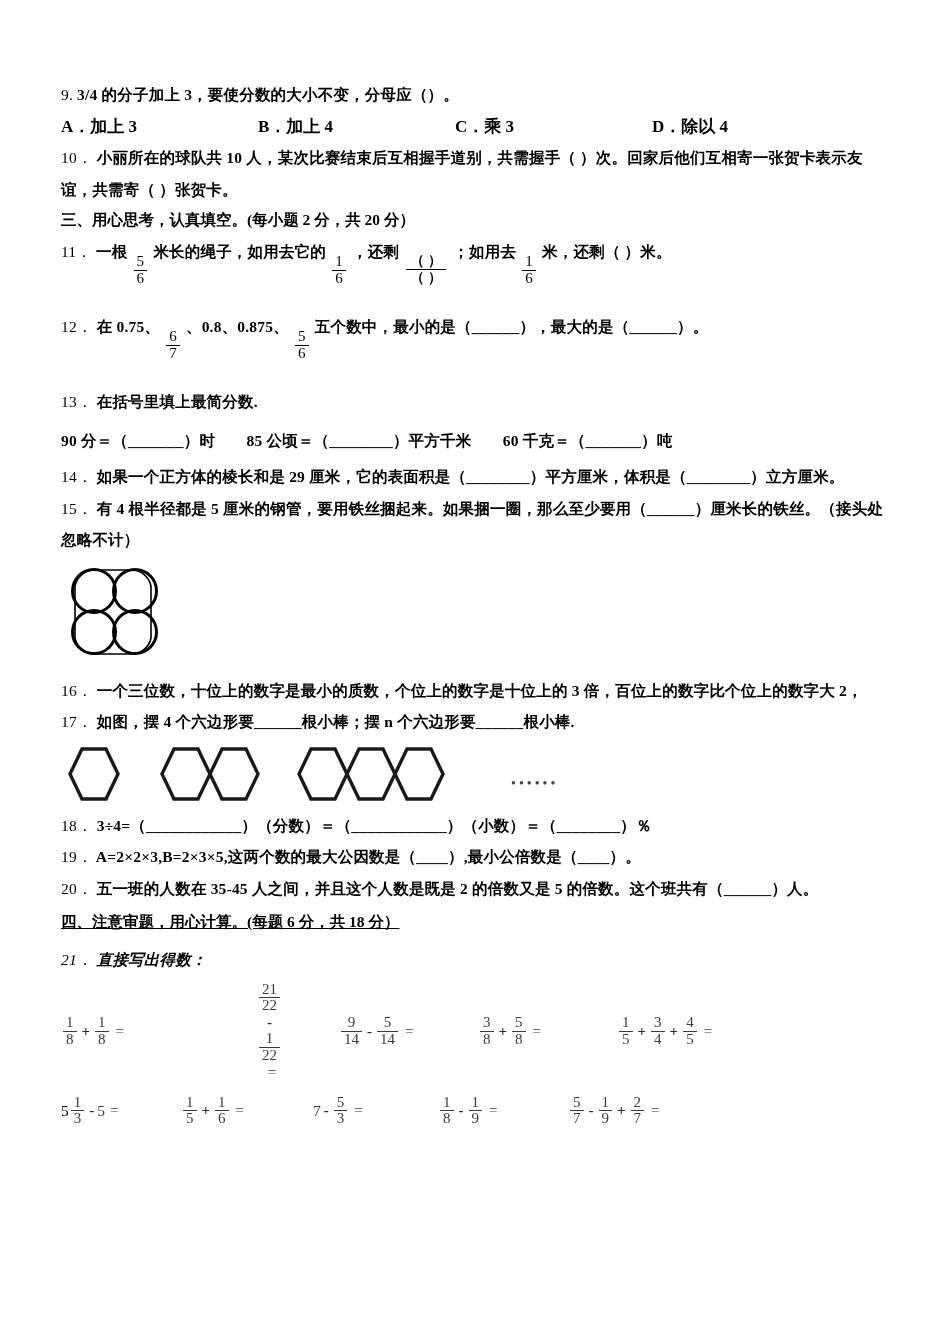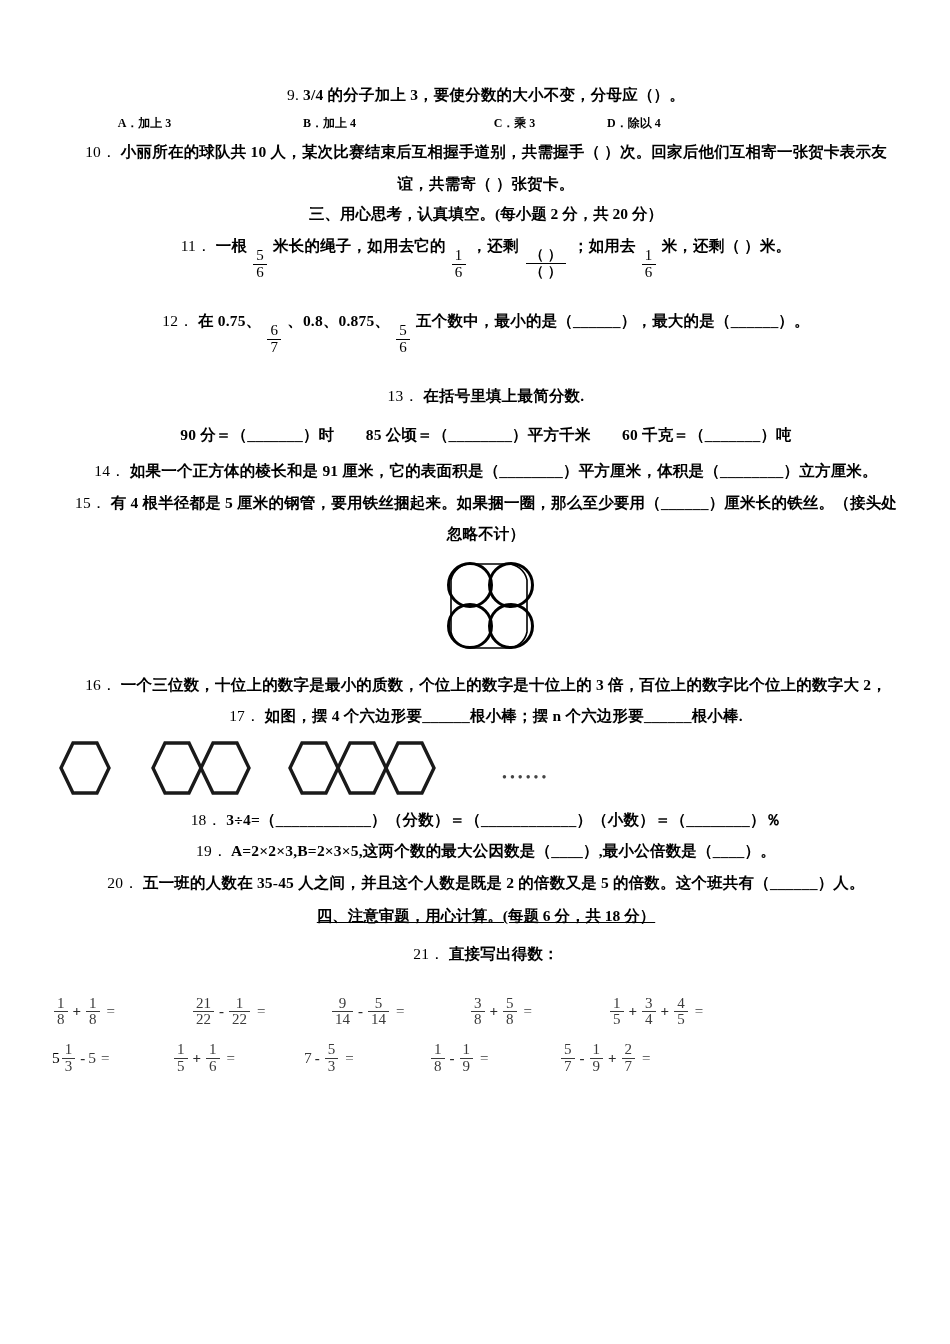--- a/index.html
+++ b/index.html
@@ -16,48 +16,48 @@
     overflow: hidden;
   }
   .page {
     position: relative;
     width: 950px;
     height: 1344px;
     padding: 0;
   }
   .content {
     position: absolute;
-    left: 52px;
+    left: 61px;
     top: 84px;
     width: 868px;
-    text-align: center;
   }
 
   
   .qline {
     font-size: 15.5px;
     line-height: 1.45;
     margin: 0 0 9px 0;
     font-weight: bold;
     letter-spacing: 0.2px;
   }
   .qnum {
     font-weight: normal;
     font-family: "Liberation Serif", serif;
   }
   .sec-head {
     font-size: 15.5px;
     font-weight: bold;
     margin: 0 0 10px 0;
   }
   .opts {
-    font-size: 12px;
+    font-size: 17px;
     font-weight: bold;
     margin: 0 0 9px 0;
     display: flex;
+    gap: 12px;
   }
   .opt { display: inline-block; }
   .opt-lbl { font-weight: bold; }
 
   
   .optrow-abcd .opt:nth-child(1) { width: 185px; }
   .optrow-abcd .opt:nth-child(2) { width: 185px; }
   .optrow-abcd .opt:nth-child(3) { width: 185px; }
 
   .optrow-abc .opt:nth-child(1) { width: 235px; }
@@ -119,21 +119,21 @@
     align-items: center;
     margin: 0 0 6px 0;
     font-size: 15.5px;
   }
   .calc-cell {
     display: flex;
     align-items: center;
     white-space: nowrap;
   }
   .calc-row.row1 .calc-cell:nth-child(1) { width: 139px; }
-  .calc-row.row1 .calc-cell:nth-child(2) { width: 139px; }
+  .calc-row.row1 .calc-cell:nth-child(2) { width: 139px; flex-direction: column; }
   .calc-row.row1 .calc-cell:nth-child(3) { width: 139px; }
   .calc-row.row1 .calc-cell:nth-child(4) { width: 139px; }
 
   .calc-row.row2 .calc-cell:nth-child(1) { width: 120px; }
   .calc-row.row2 .calc-cell:nth-child(2) { width: 132px; }
   .calc-row.row2 .calc-cell:nth-child(3) { width: 125px; }
   .calc-row.row2 .calc-cell:nth-child(4) { width: 130px; }
 
   .op { margin: 0 3px; font-weight: bold; font-size: 15px; color: #2a2a2a; }
   .eq { margin-left: 5px; font-size: 15px; color: #3a3a3a; }
@@ -217,21 +217,21 @@
     </p>
 
     <p class="qline" style="margin-bottom:16px;">
       <span class="qnum">13．</span>
       <span>在括号里填上最简分数.</span>
     </p>
     <p class="qline" style="margin-bottom:14px;">90 分＝（_______）时　　85 公顷＝（________）平方千米　　60 千克＝（_______）吨</p>
 
     <p class="qline">
       <span class="qnum">14．</span>
-      <span>如果一个正方体的棱长和是 91 厘米，它的表面积是（________）平方厘米，体积是（________）立方厘米。</span>
+      <span>如果一个正方体的棱长和是 29 厘米，它的表面积是（________）平方厘米，体积是（________）立方厘米。</span>
     </p>
 
     <p class="qline">
       <span class="qnum">15．</span>
       <span>有 4 根半径都是 5 厘米的钢管，要用铁丝捆起来。如果捆一圈，那么至少要用（______）厘米长的铁丝。（接头处</span>
     </p>
     <p class="qline">忽略不计）</p>
 
     <div class="fig-circles">
       <svg width="92" height="92" viewBox="0 0 92 92">
@@ -279,21 +279,21 @@
       <span>A=2×2×3,B=2×3×5,这两个数的最大公因数是（____）,最小公倍数是（____）。</span>
     </p>
 
     <p class="qline" style="margin-bottom:12px;">
       <span class="qnum">20．</span>
       <span>五一班的人数在 35-45 人之间，并且这个人数是既是 2 的倍数又是 5 的倍数。这个班共有（______）人。</span>
     </p>
 
     <p class="sec-head" style="margin-bottom:16px;text-decoration:underline;">四、注意审题，用心计算。(每题 6 分，共 18 分）</p>
 
-    <p class="qline" style="margin-bottom:30px;">
+    <p class="qline" style="margin-bottom:10px;font-style:italic;">
       <span class="qnum">21．</span>
       <span>直接写出得数：</span>
     </p>
 
     <div class="calc">
       <div class="calc-row row1" id="calc-row-1">
           <span class="calc-cell">
             <span class="frac">
               <span class="num">1</span>
               <span class="den">8</span>

